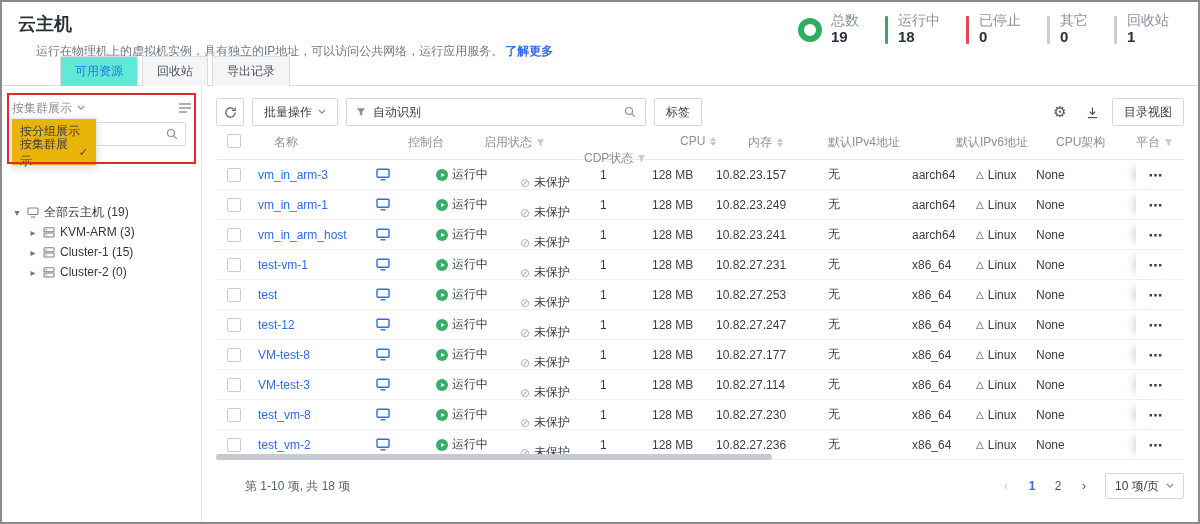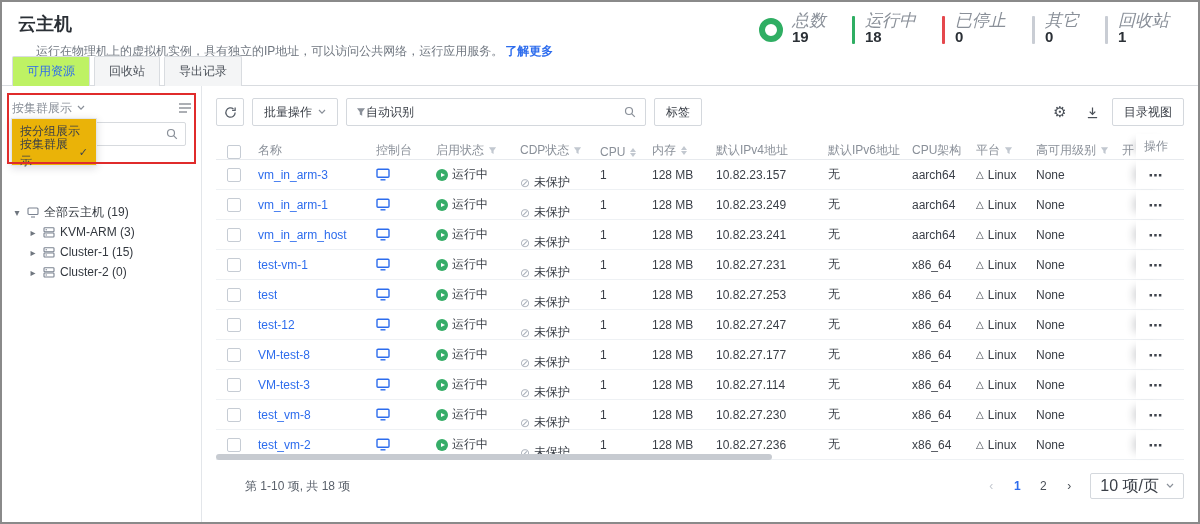--- a/index.html
+++ b/index.html
@@ -8,26 +8,26 @@
   
   .topbar{height:56px;display:flex;justify-content:space-between;align-items:flex-start;padding:10px 16px 6px;}
   .page-title{font-size:18px;font-weight:700;color:#2b3036;}
   .subtitle{font-size:12px;color:#707780;margin-top:7px;margin-left:18px;}
   .subtitle a{color:#2d6ced;text-decoration:none;font-weight:600;margin-left:2px;cursor:pointer;}
   .stats{display:flex;align-items:center;margin-top:2px;}
   .stat{display:flex;align-items:center;padding:0 13px;}
   .stat .donut{width:24px;height:24px;border:6px solid #2fae63;border-radius:50%;margin-right:9px;flex:0 0 auto;}
   .stat .tick{width:3px;height:28px;border-radius:1px;margin-right:10px;flex:0 0 auto;}
   .stat-col{display:flex;flex-direction:column;}
-  .stat-label{font-size:17px;color:#8a9099;line-height:13px;font-style:italic;}
+  .stat-label{font-size:14px;color:#8a9099;line-height:13px;}
   .stat-value{font-size:15px;font-weight:700;color:#2b3036;line-height:17px;margin-top:1px;}
   
   .tabs{height:28px;display:flex;align-items:flex-end;gap:4px;padding:0 10px;border-bottom:1px solid #d9dce0;}
   .tab{font-size:12px;color:#4a5058;background:#f4f5f6;border:1px solid #d9dce0;border-bottom:none;border-radius:2px 2px 0 0;padding:6px 14px 6px;position:relative;top:1px;cursor:pointer;}
-  .tab.active{background:#bef264;color:#2d6ced;box-shadow:0 1px 0 #fff;}
+  .tab.active{background:#5eead4;color:#2d6ced;box-shadow:0 1px 0 #fff;margin-left:48px;}
   
   .content{flex:1;display:flex;min-height:0;}
   .sidebar{width:200px;border-right:1px solid #e3e6ea;position:relative;flex:0 0 auto;}
   .main{flex:1;padding:0 14px;position:relative;min-width:0;}
   
   .mode-row{display:flex;justify-content:space-between;align-items:center;margin:12px 10px 0;height:20px;}
   .mode-label{font-size:12px;color:#8a9099;display:inline-flex;align-items:center;gap:5px;cursor:pointer;}
   .list-toggle{cursor:pointer;display:inline-flex;}
   .side-search{position:absolute;left:10px;top:36px;width:174px;height:24px;border:1px solid #d7dade;border-radius:2px;background:#fff;display:flex;align-items:center;justify-content:flex-end;padding:0 7px;}
   .menu{position:absolute;left:9px;top:32px;width:86px;background:#eab308;border:1px solid #e3e6ea;box-shadow:0 2px 8px rgba(15,23,42,.15);z-index:5;padding:2px 0;}
@@ -36,25 +36,25 @@
   .annotation{position:absolute;left:5px;top:7px;width:189px;height:71px;border:2px solid #e02b2b;z-index:6;pointer-events:none;}
   .tree{list-style:none;margin-top:84px;}
   .tree-item{display:flex;align-items:center;gap:5px;height:20px;font-size:12px;color:#33383f;cursor:pointer;padding-left:10px;white-space:nowrap;}
   .caret{width:10px;color:#6f767f;font-size:10px;text-align:center;flex:0 0 auto;}
   .ticon{display:inline-flex;flex:0 0 auto;}
   
   .toolbar{display:flex;align-items:center;gap:8px;margin-top:12px;height:28px;}
   .btn{height:28px;border:1px solid #d4d8dd;border-radius:2px;background:#fff;font-size:12px;color:#3a3f47;display:inline-flex;align-items:center;gap:6px;padding:0 11px;cursor:pointer;white-space:nowrap;}
   .icon-btn{width:28px;padding:0;justify-content:center;}
   .flat-btn{border:none;background:transparent;width:24px;height:24px;display:inline-flex;align-items:center;justify-content:center;cursor:pointer;font-size:15px;color:#4a5058;}
-  .searchbox{width:300px;height:28px;border:1px solid #d4d8dd;border-radius:2px;background:#fff;display:flex;align-items:center;gap:0;padding:0 9px;cursor:text;}
+  .searchbox{width:300px;height:28px;border:1px solid #d4d8dd;border-radius:2px;background:#fff;display:flex;align-items:center;gap:7px;padding:0 9px;cursor:text;}
   .searchbox .mode-text{flex:1;font-size:12px;color:#3a3f47;}
   .spacer{flex:1;}
   
-  .thead{display:flex;align-items:flex-end;height:26px;border-bottom:1px solid #e7eaee;margin-top:8px;color:#8a9099;font-size:12px;}
+  .thead{display:flex;align-items:flex-start;height:26px;border-bottom:1px solid #e7eaee;margin-top:8px;color:#8a9099;font-size:12px;gap:16px;}
   .th,.td{display:flex;align-items:center;gap:4px;padding:0 6px;overflow:hidden;white-space:nowrap;flex:0 0 auto;}
   .tr{display:flex;align-items:center;height:30px;border-bottom:1px solid #eef1f4;font-size:12px;color:#3a3f47;background:#fff;}
   .c-check{width:36px;justify-content:center;}
   .c-name{width:112px;}
   .c-console{width:66px;padding-left:12px;}
   .c-status{width:84px;}
   .c-cdp{width:80px;margin-top:16px;}
   .c-cpu{width:52px;}
   .c-mem{width:64px;}
   .c-ipv4{width:112px;}
@@ -78,21 +78,21 @@
   .hl{background:#cfe0fb;}
   .hscroll{position:absolute;left:14px;top:368px;width:556px;height:6px;border-radius:3px;background:#c7cbd1;cursor:grab;}
   
   .tfoot{display:flex;justify-content:space-between;align-items:center;margin-top:13px;margin-left:29px;}
   .summary{font-size:12px;color:#5a616b;}
   .foot-right{display:flex;align-items:center;gap:10px;}
   .pager{display:flex;align-items:center;gap:4px;}
   .pg,.pgnav{min-width:22px;height:22px;border:none;background:transparent;font-size:12px;color:#4a5058;display:inline-flex;align-items:center;justify-content:center;cursor:pointer;}
   .pgnav.disabled{color:#c3c8cf;cursor:default;}
   .pg.active{color:#2d6ced;font-weight:700;}
-  .pagesize{height:26px;border:1px solid #d4d8dd;border-radius:2px;background:#fff;font-size:16px;color:#3a3f47;display:inline-flex;align-items:center;gap:7px;padding:0 9px;cursor:pointer;}
+  .pagesize{height:26px;border:1px solid #d4d8dd;border-radius:2px;background:#fff;font-size:12px;color:#3a3f47;display:inline-flex;align-items:center;gap:7px;padding:0 9px;cursor:pointer;}
 </style>
 </head>
 <body>
 
 <div class="page">
 
   <header class="topbar">
     <div>
       <h1 class="page-title">云主机</h1>
       <p class="subtitle"><span>运行在物理机上的虚拟机实例，具有独立的IP地址，可以访问公共网络，运行应用服务。</span><a>了解更多</a></p>

